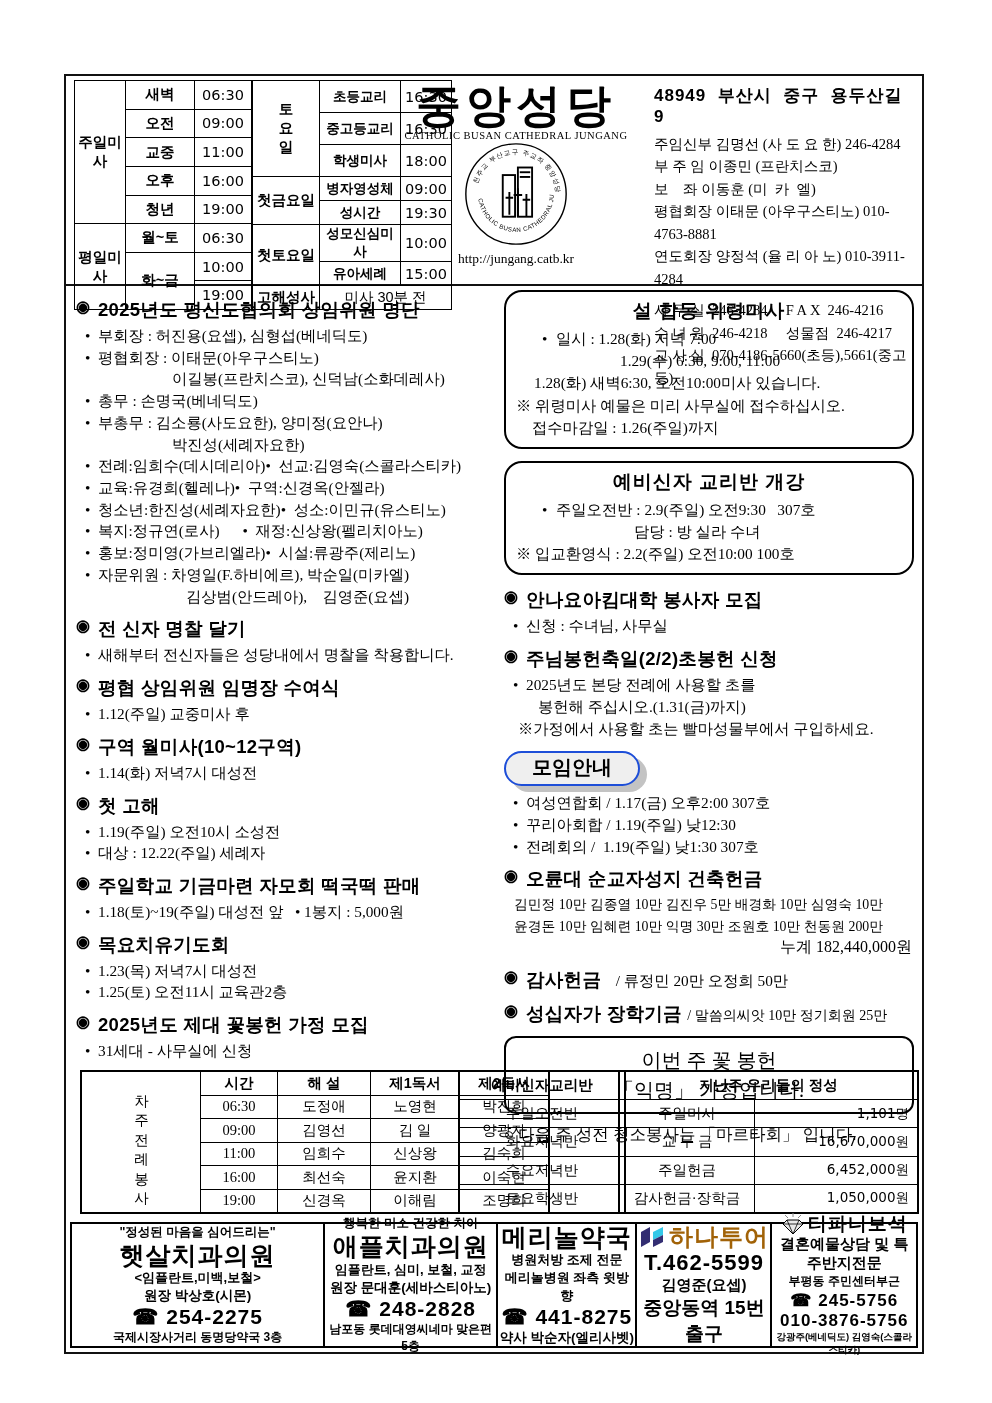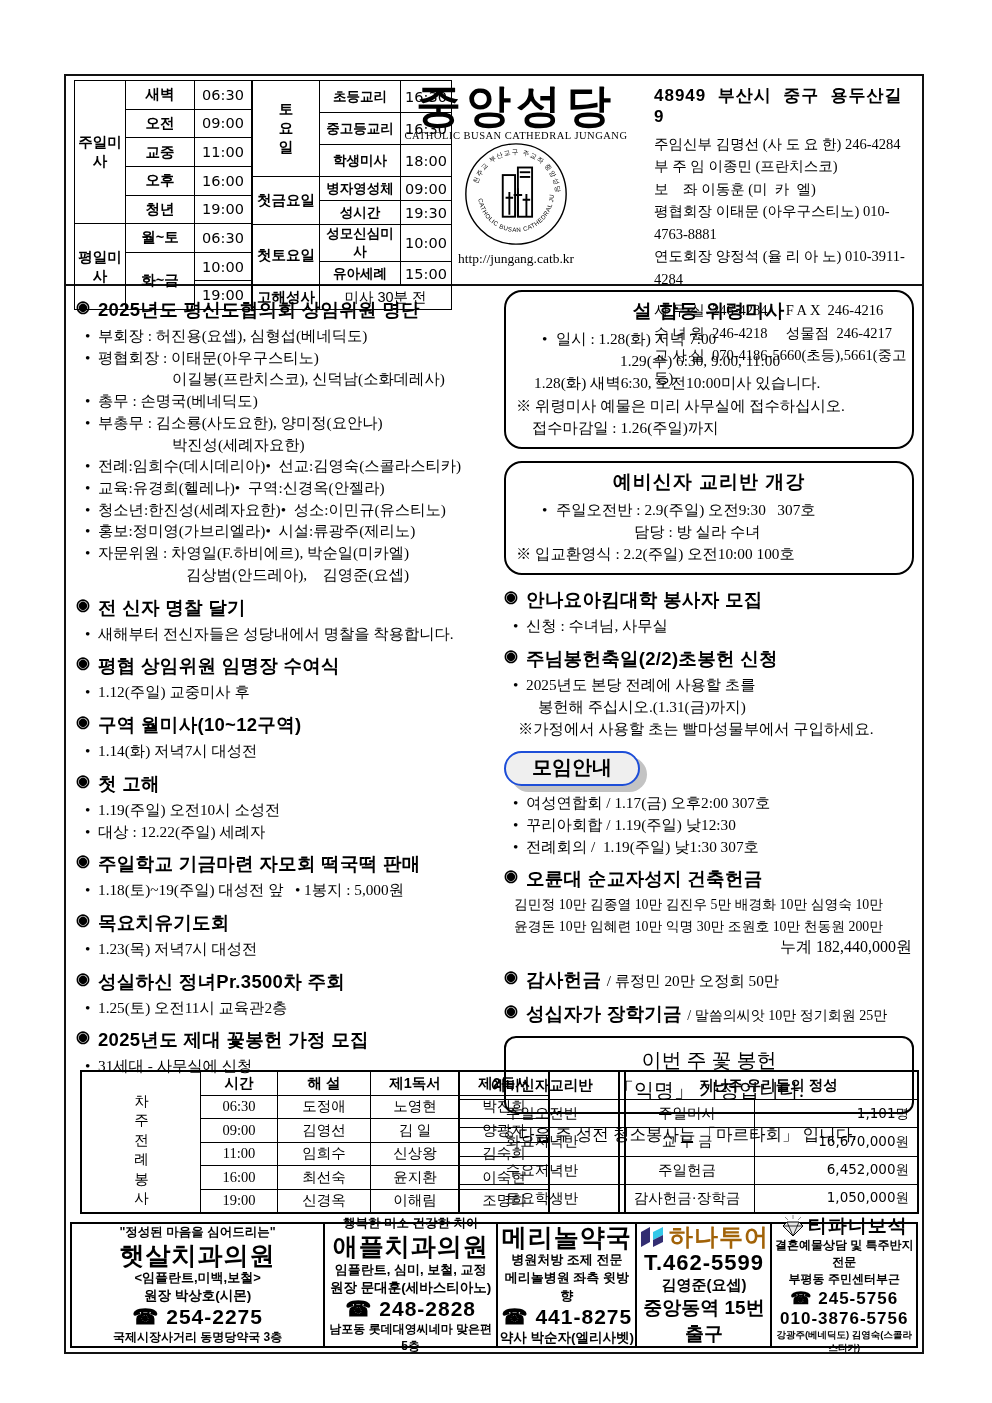--- a/index.html
+++ b/index.html
@@ -36,21 +36,21 @@
   .colL{left:10px;width:420px;}
   .colR{left:438px;width:410px;}
   .hd{font-family:"Liberation Sans",sans-serif;font-weight:800;font-size:18.5px;
       margin:9px 0 3px;position:relative;padding-left:22px;letter-spacing:.3px;}
   .hd::before{content:"◉";position:absolute;left:0;top:0;font-size:16px;}
   .bi{font-size:15.3px;line-height:1.42;padding-left:22px;position:relative;white-space:pre-wrap;}
   .bi::before{content:"•";position:absolute;left:9px;}
   .ci{font-size:15.3px;line-height:1.42;padding-left:34px;white-space:pre-wrap;}
   .ci2{padding-left:96px;}
   .ci3{padding-left:110px;}
-  .hd .rest{font-family:"Liberation Serif",serif;font-weight:400;font-size:15.3px;letter-spacing:0;}
+  .hd .rest{font-family:"Liberation Serif",serif;font-weight:400;font-size:15.3px;letter-spacing:0;margin-left:9px;}
   .hd .rest-sm{font-family:"Liberation Serif",serif;font-weight:400;font-size:14px;letter-spacing:0;}
   
   .rbox{border:2px solid #000;border-radius:18px;padding:6px 10px 8px;margin:2px 0 12px;}
   .rbox-title{text-align:center;font-family:"Liberation Sans",sans-serif;font-weight:800;
               font-size:19px;letter-spacing:1px;margin-bottom:4px;}
   .rl{font-size:15.3px;line-height:1.45;white-space:pre-wrap;}
   .pl18{padding-left:18px;}.pl40{padding-left:40px;position:relative;}
   .pl40::before{content:"•";position:absolute;left:26px;}
   .pl105{padding-left:104px;}.pl16{padding-left:16px;}.pl120{padding-left:118px;}
   .pill-row{margin:12px 0 6px;}
@@ -91,21 +91,21 @@
   .ad-person{font-size:13.5px;font-weight:700;}
   .ad-phone{font-size:21px;font-weight:900;letter-spacing:1px;}
   .ad-loc{font-size:12px;font-weight:700;}
   .a4 .logo-row{display:flex;align-items:center;gap:4px;}
   .a4 .ad-name{color:#a16207;font-size:24px;}
   .a4 .ad-phone{font-size:22px;}
   .a4 .ad-person{font-size:15px;}
   .a4 .ad-loc{font-size:19px;font-weight:900;}
   .a5 .logo-row{display:flex;align-items:center;gap:3px;}
   .a5 .ad-name{font-size:19px;}
-  .a5 .ad-desc{font-size:12px;}
+  .a5 .ad-desc{font-size:15px;}
   .a5 .ad-phone{font-size:17px;}
   .a5 .ad-person{font-size:9.5px;}
 </style>
 </head>
 <body>
 
 <div class="page">
  <div class="frame">
 
   <div class="hdr">
@@ -235,38 +235,38 @@
     <div class="hd">2025년도 평신도협의회 상임위원 명단</div>
     <div class="bi">부회장 : 허진용(요셉), 심형섭(베네딕도)</div>
     <div class="bi">평협회장 : 이태문(아우구스티노)</div>
     <div class="ci ci2">이길봉(프란치스코), 신덕남(소화데레사)</div>
     <div class="bi">총무 : 손명국(베네딕도)</div>
     <div class="bi">부총무 : 김소룡(사도요한), 양미정(요안나)</div>
     <div class="ci ci2">박진성(세례자요한)</div>
     <div class="bi">전례:임희수(데시데리아)•  선교:김영숙(스콜라스티카)</div>
     <div class="bi">교육:유경희(헬레나)•  구역:신경옥(안젤라)</div>
     <div class="bi">청소년:한진성(세례자요한)•  성소:이민규(유스티노)</div>
+    <div class="bi">복지:정규연(로사)      •  재정:신상왕(펠리치아노)</div>
     <div class="bi">홍보:정미영(가브리엘라)•  시설:류광주(제리노)</div>
     <div class="bi">자문위원 : 차영일(F.하비에르), 박순일(미카엘)</div>
     <div class="ci ci3">김상범(안드레아),    김영준(요셉)</div>
 
     <div class="hd">전 신자 명찰 달기</div>
     <div class="bi">새해부터 전신자들은 성당내에서 명찰을 착용합니다.</div>
     <div class="hd">평협 상임위원 임명장 수여식</div>
     <div class="bi">1.12(주일) 교중미사 후</div>
     <div class="hd">구역 월미사(10~12구역)</div>
     <div class="bi">1.14(화) 저녁7시 대성전</div>
     <div class="hd">첫 고해</div>
     <div class="bi">1.19(주일) 오전10시 소성전</div>
     <div class="bi">대상 : 12.22(주일) 세례자</div>
     <div class="hd">주일학교 기금마련 자모회 떡국떡 판매</div>
     <div class="bi">1.18(토)~19(주일) 대성전 앞   • 1봉지 : 5,000원</div>
     <div class="hd">목요치유기도회</div>
     <div class="bi">1.23(목) 저녁7시 대성전</div>
-    <div class="hd">성실하신 정녀Pr.3500차 주회</div>
     <div class="bi">1.25(토) 오전11시 교육관2층</div>
     <div class="hd">2025년도 제대 꽃봉헌 가정 모집</div>
     <div class="bi">31세대 - 사무실에 신청</div>
   </div>
 
   <div class="col colR">
     <div class="rbox">
       <div class="rbox-title">설 합동 위령미사</div>
       <div class="rl pl40">일시 : 1.28(화) 저녁 7:00</div>
       <div class="rl pl105">1.29(수) 6:30, 9:00, 11:00</div>

